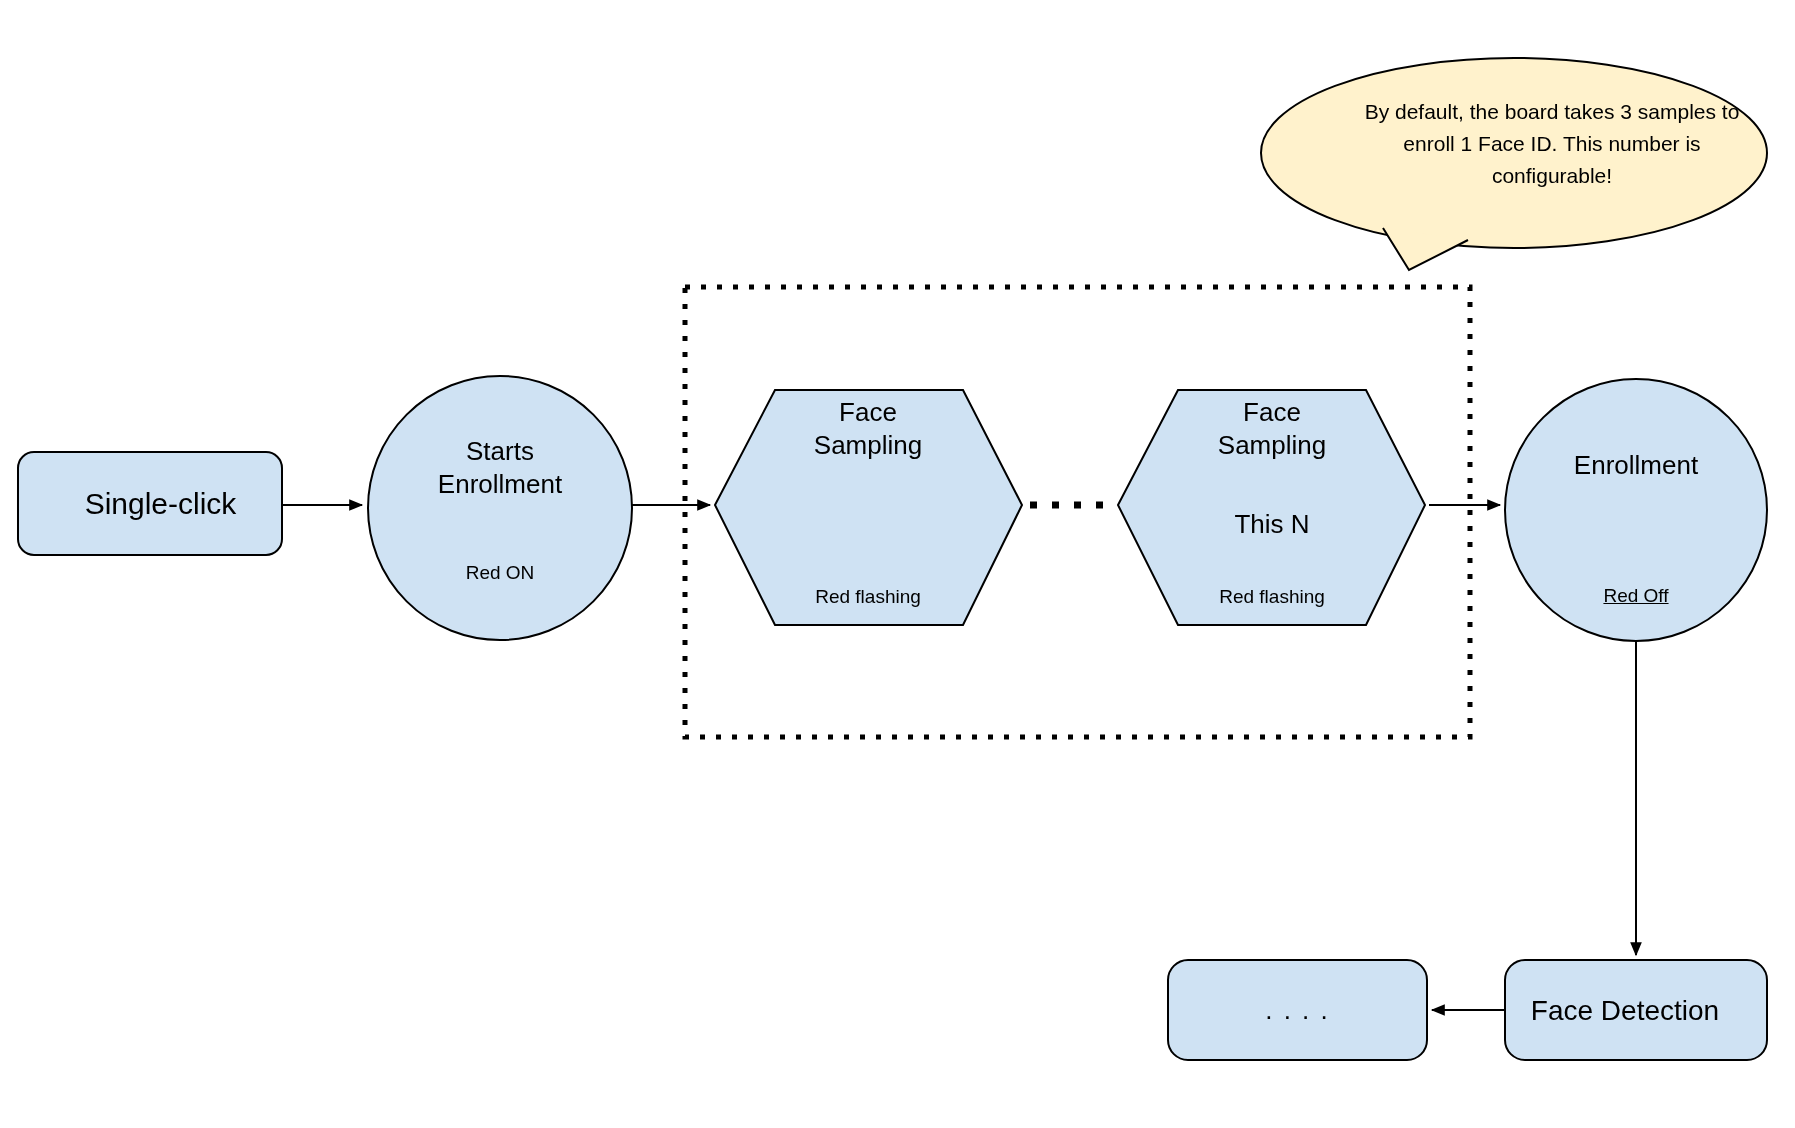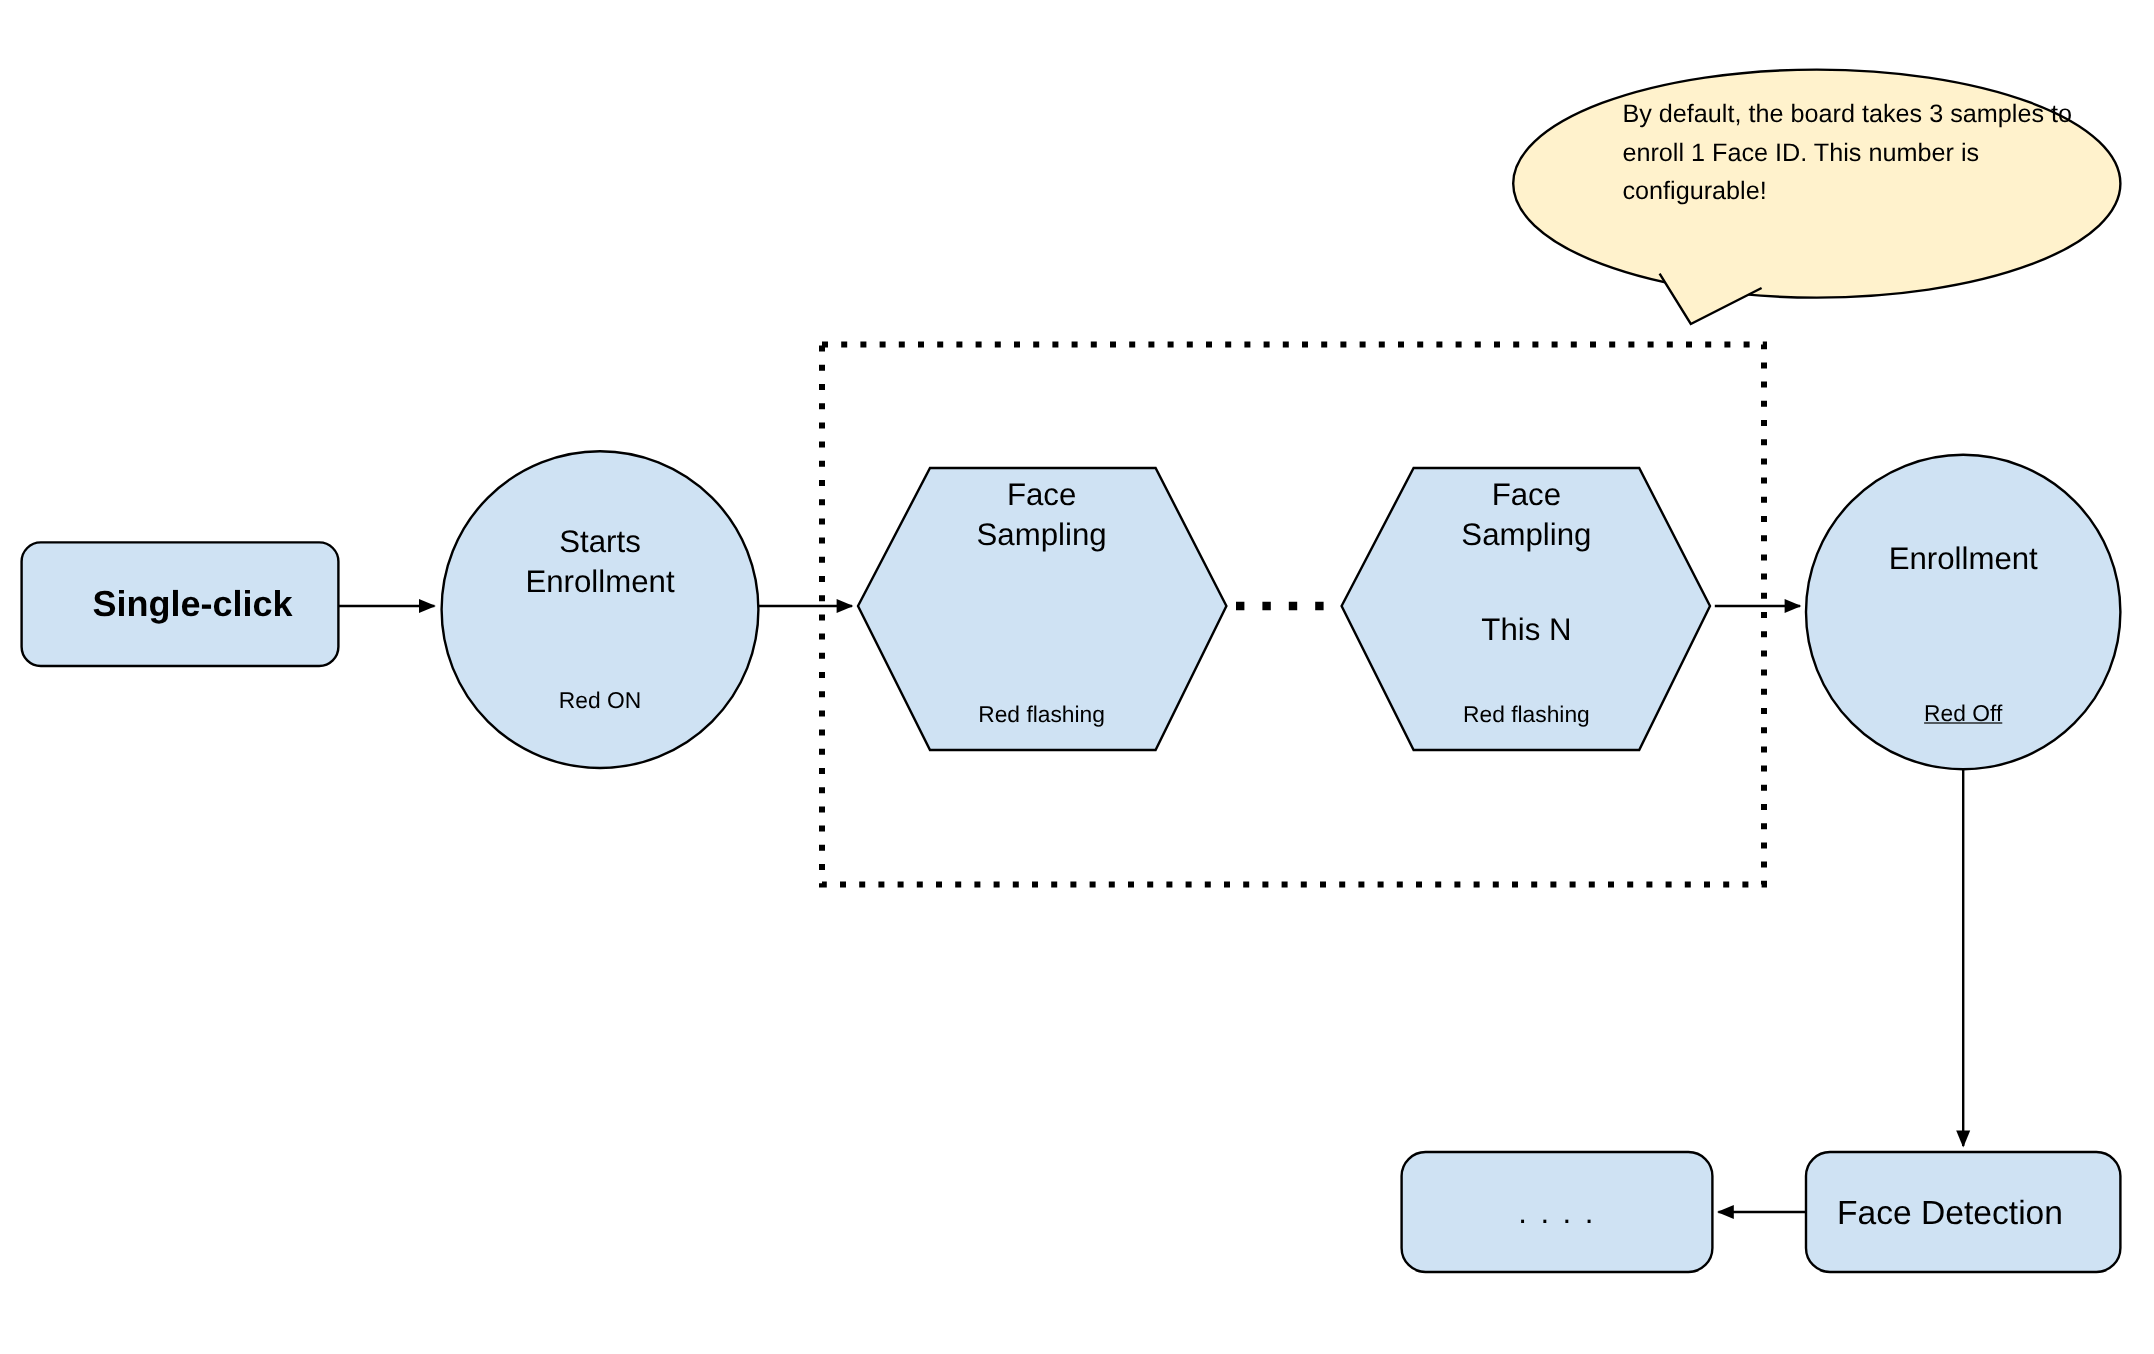--- a/index.html
+++ b/index.html
@@ -31,21 +31,21 @@
     justify-content: center;
     text-align: center;
   }
   .fs-30 { font-size: 30px; }
   .fs-28 { font-size: 28px; line-height: 37px; }
   .fs-26 { font-size: 26px; }
   .lh-33 { line-height: 33px; }
   .fs-19 { font-size: 19px; }
   .fs-21 { font-size: 21px; line-height: 32px; }
 
-  .callout-text { position: absolute; left: 1352px; top: 80px; width: 400px; text-align: left; }
+  .callout-text { position: absolute; left: 1352px; top: 96px; width: 400px; text-align: center; }
   .callout-text .gap { margin-top: 20px; }
   .continuation-label { letter-spacing: 2px; }
 </style>
 </head>
 <body>
 
 <div class="canvas">
 
   <svg class="layer" width="1795" height="1128" viewBox="0 0 1795 1128">
     <defs>
@@ -74,27 +74,27 @@
     <line x1="1636" y1="641" x2="1636" y2="955" class="connector" marker-end="url(#ah)"></line>
     <line x1="1505" y1="1010" x2="1432" y2="1010" class="connector" marker-end="url(#ah)"></line>
   </svg>
 
   <div class="callout-text fs-21">
     <span class="block">By default, the board takes 3</span>
     <span class="block">samples to enroll 1 Face ID.</span>
     <span class="block gap">This number is configurable!</span>
   </div>
 
-  <div class="label-box fs-30" style="left:18px; top:452px; width:285px; height:103px;font-weight:bold;">Single-click</div>
+  <div class="label-box fs-30" style="left:18px; top:452px; width:285px; height:103px;">Single-click</div>
 
   <div class="txt fs-26 lh-33" style="left:370px; top:435px; width:260px;">
     <span class="block">Starts</span>
     <span class="block">Enrollment</span>
   </div>
-  <div class="txt fs-19" style="left:400px; top:573px; width:200px;">Red ON</div>
+  <div class="txt fs-19" style="left:400px; top:561px; width:200px;">Red ON</div>
 
   <div class="txt fs-26 lh-33" style="left:718px; top:396px; width:300px;">
     <span class="block">Face</span>
     <span class="block">Sampling</span>
   </div>
   <div class="txt fs-19" style="left:718px; top:585px; width:300px;">Red flashing</div>
 
   <div class="txt fs-26 lh-33" style="left:1122px; top:396px; width:300px;">
     <span class="block">Face</span>
     <span class="block">Sampling</span>

